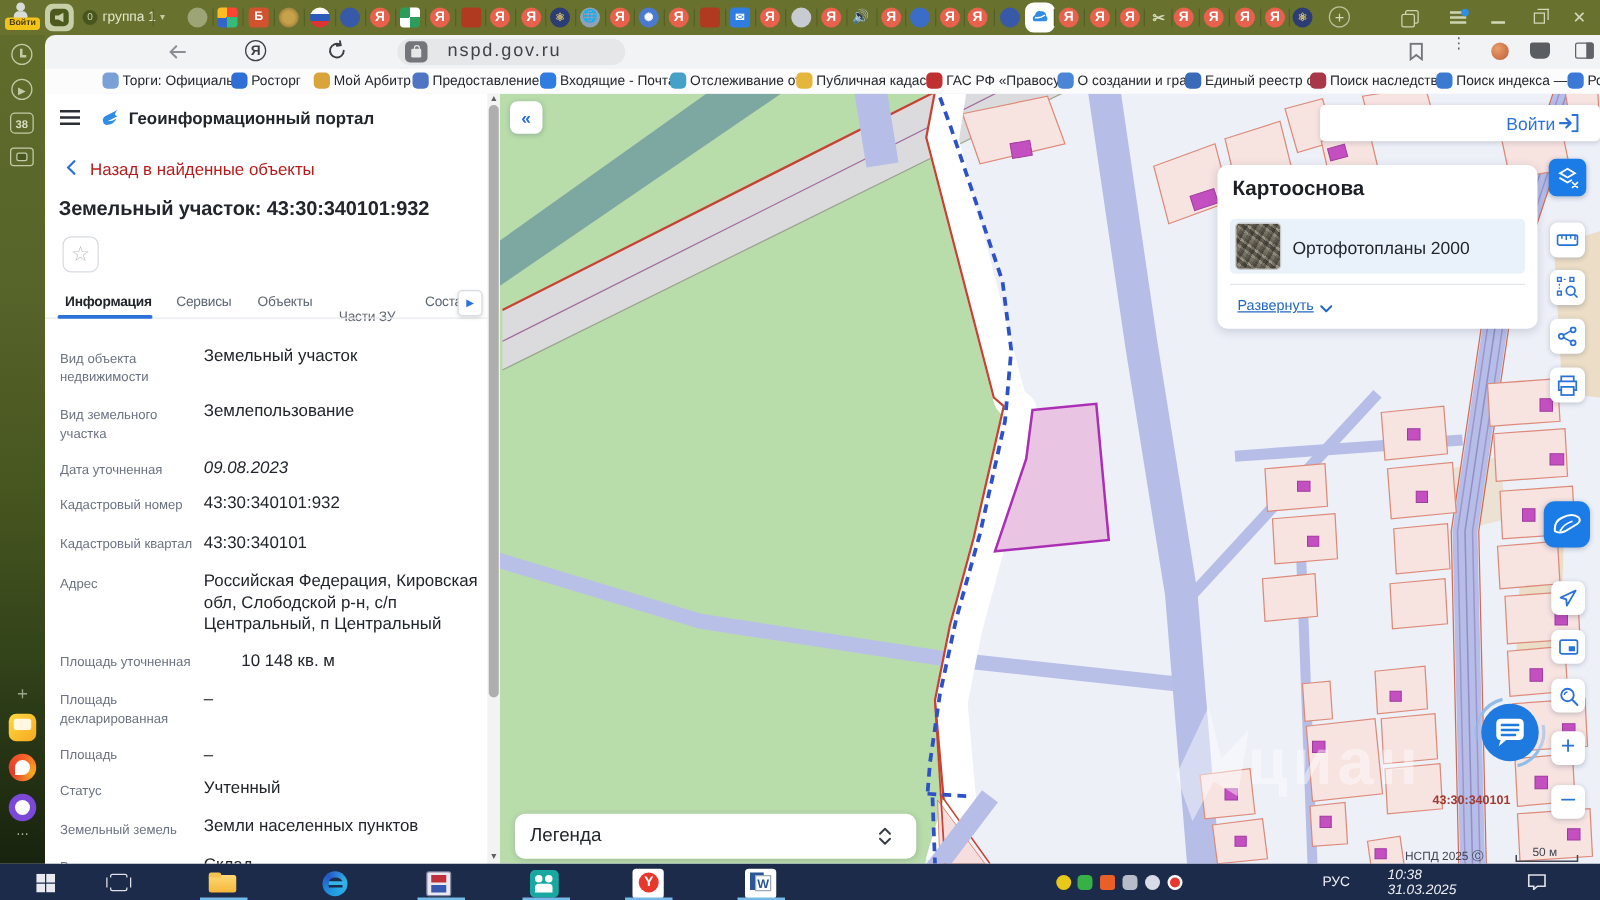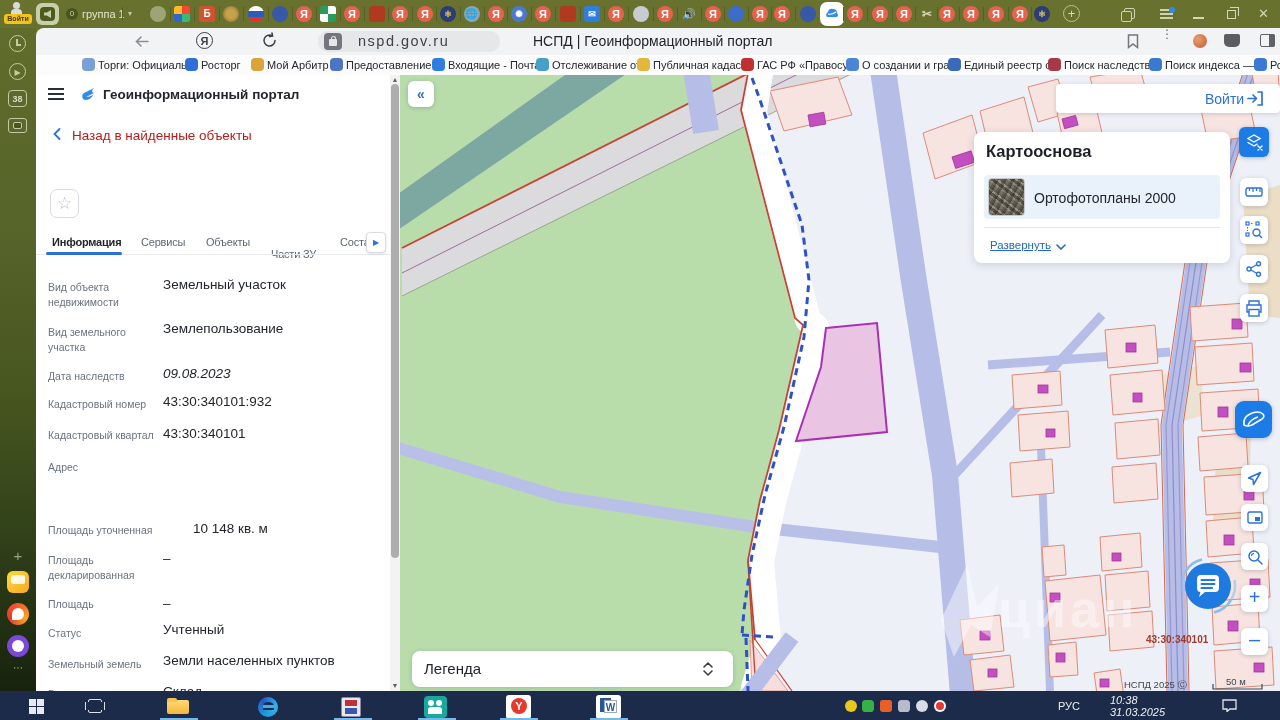--- a/index.html
+++ b/index.html
@@ -153,21 +153,20 @@
     </svg>
 <div class="abs" style="left:160px;top:4px;width:17px;height:17px;border:1.5px solid #3c4043;border-radius:50%;color:#3c4043;font-size:11px;font-weight:bold;text-align:center;line-height:17px;">Я</div>
 <svg class="abs" style="left:225px;top:4px;" width="17" height="17" viewBox="0 0 17 17">
       <path d="M14 8.5 A5.5 5.5 0 1 1 11 3.6 M11 1 L11.6 4.2 L8.4 4.6" stroke="#3c4043" stroke-width="1.5" fill="none" stroke-linecap="round"></path>
     </svg>
 <div class="abs" style="left:282px;top:3px;width:182px;height:21px;background:#e5e7e9;border-radius:10px;"></div>
 <div class="abs" style="left:288px;top:5px;width:18px;height:17px;background:#73767a;border-radius:4px;"></div>
 <div class="abs" style="left:293px;top:11px;width:8px;height:7px;background:#e5e7e9;border-radius:1px;"></div>
 <div class="abs" style="left:294.5px;top:8px;width:5px;height:5px;border:1.3px solid #e5e7e9;border-bottom:none;border-radius:3px 3px 0 0;"></div>
 <div class="abs" style="left:322px;top:5px;font-size:14.5px;letter-spacing:1.5px;color:#3f4247;">nspd.gov.ru</div>
-<div class="abs" style="left:497px;top:5px;font-size:14px;color:#212428;">НСПД | Геоинформационный портал</div>
 <svg class="abs" style="left:1091px;top:6px;" width="12" height="15" viewBox="0 0 12 15">
       <path d="M1.5 1 H10.5 V13.5 L6 10 L1.5 13.5 Z" stroke="#73767a" stroke-width="1.5" fill="none"></path>
     </svg>
 <div class="abs" style="left:1125px;top:4px;width:4px;height:16px;color:#5f6368;font-size:12px;line-height:5px;">⋮</div>
 <div class="abs" style="left:1157px;top:6px;width:14px;height:14px;border-radius:50%;background:radial-gradient(circle at 35% 35%,#e8a06a,#c05a3a);"></div>
 <div class="abs" style="left:1188px;top:6px;width:16px;height:13px;background:#5a5e63;border-radius:2px 2px 5px 5px;"></div>
 <div class="abs" style="left:1224px;top:6px;width:15px;height:13px;border:1.4px solid #5f6368;border-radius:2px;"></div>
 <div class="abs" style="left:1233px;top:6px;width:6px;height:13px;background:#5f6368;border-radius:0 2px 2px 0;"></div>
 
 </div>
@@ -203,40 +202,42 @@
 <div id="panel" class="abs">
 <div class="abs" style="left:12px;top:13px;width:16px;height:2.2px;background:#2a2f36;box-shadow:0 5px 0 #2a2f36,0 10px 0 #2a2f36;"></div>
 <svg class="abs" style="left:44px;top:11px;" width="17" height="17" viewBox="0 0 17 17">
       <path d="M3 13 Q1 9 4 7 L14 2 Q10 6 14 7 L6 11 Q10 11 13 9 Q11 14 5 14 Z" fill="#2f8de8"></path>
     </svg>
 <div class="abs" style="left:67px;top:12px;font-size:13.5px;font-weight:bold;color:#22262c;white-space:nowrap;">Геоинформационный портал</div>
 <svg class="abs" style="left:17px;top:53px;" width="8" height="12" viewBox="0 0 8 12">
       <path d="M6.5 1 L1.5 6 L6.5 11" stroke="#2b72d8" stroke-width="1.8" fill="none" stroke-linecap="round"></path>
     </svg>
 <div class="abs" style="left:36px;top:53px;font-size:13.5px;color:#b91c1c;white-space:nowrap;">Назад в найденные объекты</div>
+<div class="abs" style="left:11px;top:84px;font-size:16px;font-weight:bold;letter-spacing:-0.1px;color:#22262c;white-space:nowrap;">Земельный участок: 43:30:340101:932</div>
 <div class="abs" style="left:14px;top:114px;width:29px;height:29px;border:1px solid #d8dce1;border-radius:7px;color:#b9bec6;font-size:17px;text-align:center;line-height:28px;">☆</div>
 <div class="tab" style="left:16px;top:161px;color:#22262c;font-weight:bold;">Информация</div>
 <div class="tab" style="left:105px;top:161px;">Сервисы</div>
 <div class="tab" style="left:170px;top:161px;">Объекты</div>
 <div class="tab" style="left:235px;top:173px;">Части ЗУ</div>
 <div class="tab" style="left:304px;top:161px;">Состав</div>
 <div class="abs" style="left:0;top:179px;width:354px;height:1px;background:#e8eaee;"></div>
 <div class="abs" style="left:10px;top:177px;width:76px;height:3px;background:#2b72d8;border-radius:2px;"></div>
 <div class="abs" style="left:330px;top:157px;width:20px;height:21px;background:#fff;border:1px solid #d8dce1;border-radius:4px;color:#2b72d8;font-size:8px;text-align:center;line-height:20px;box-shadow:0 1px 3px rgba(0,0,0,.12);">▶</div>
 <div class="lbl" style="top:205px;">Вид объекта<br>недвижимости</div>
 <div class="val" style="top:201px;">Земельный участок</div>
 <div class="lbl" style="top:250px;">Вид земельного<br>участка</div>
 <div class="val" style="top:245px;">Землепользование</div>
-<div class="lbl" style="top:294px;">Дата наследств</div>
+<div class="lbl" style="top:294px;">Дата уточненная</div>
 <div class="val" style="top:290px;font-style:italic;">09.08.2023</div>
 <div class="lbl" style="top:322px;">Кадастровый номер</div>
 <div class="val" style="top:318px;">43:30:340101:932</div>
 <div class="lbl" style="top:353px;">Кадастровый квартал</div>
 <div class="val" style="top:350px;">43:30:340101</div>
 <div class="lbl" style="top:385px;">Адрес</div>
+<div class="val" style="top:381px;">Российская Федерация, Кировская<br>обл, Слободской р-н, с/п<br>Центральный, п Центральный</div>
 <div class="lbl" style="top:448px;">Площадь уточненная</div>
 <div class="val" style="top:445px;margin-left:30px;">10 148 кв. м</div>
 <div class="lbl" style="top:478px;">Площадь<br>декларированная</div>
 <div class="val" style="top:475px;">–</div>
 <div class="lbl" style="top:522px;">Площадь</div>
 <div class="val" style="top:520px;">–</div>
 <div class="lbl" style="top:551px;">Статус</div>
 <div class="val" style="top:546px;">Учтенный</div>
 <div class="lbl" style="top:582px;">Земельный земель</div>
 <div class="val" style="top:577px;">Земли населенных пунктов</div>

